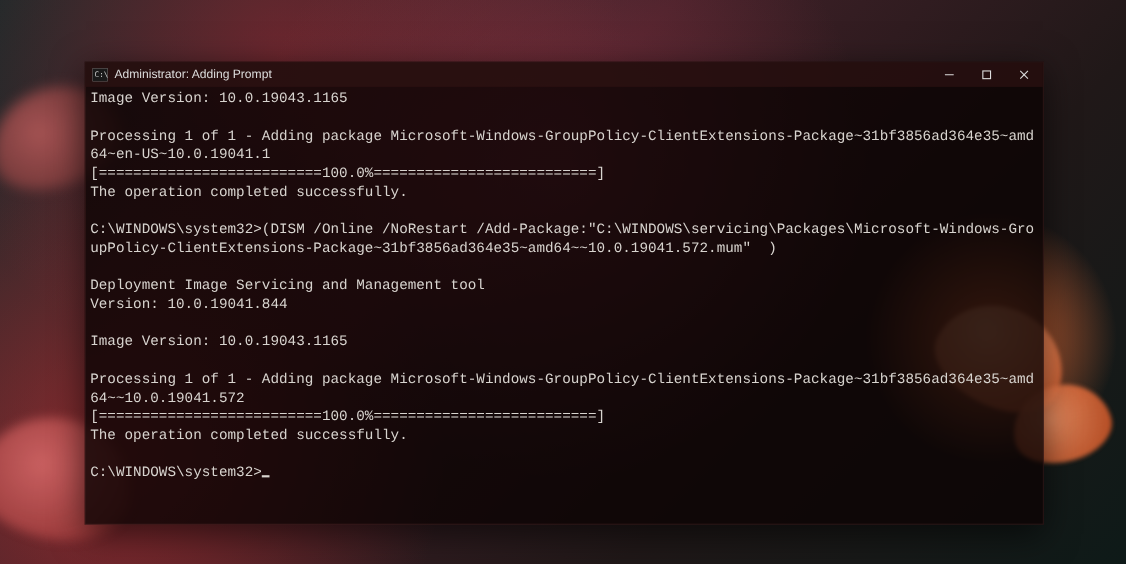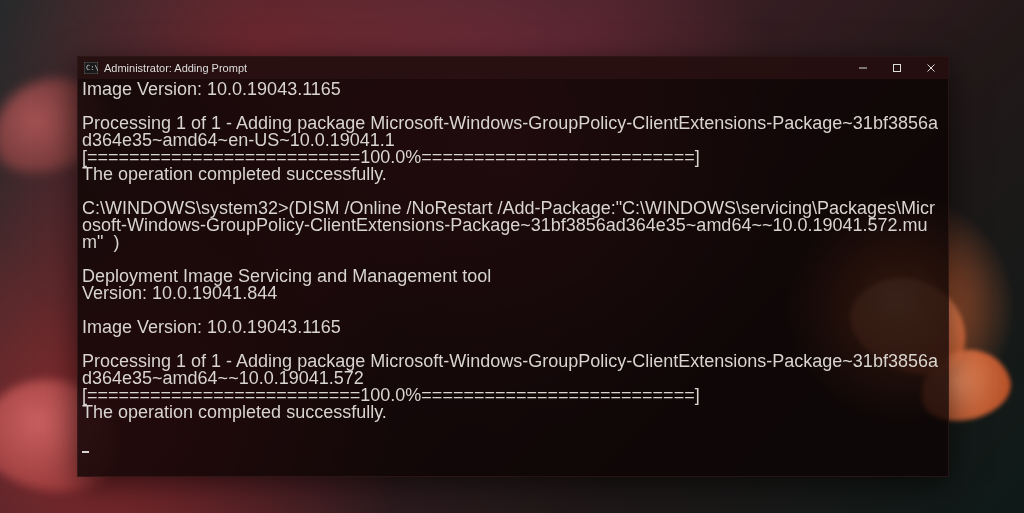--- a/index.html
+++ b/index.html
@@ -68,26 +68,26 @@
     align-items: center;
     justify-content: center;
     color: #ddd;
     font-size: 10px;
     cursor: pointer;
   }
   .terminal {
     flex: 1;
     padding: 2px 4px 4px 4px;
     color: #d8d4cf;
-    font-size: 18px;
+    font-size: 13px;
     line-height: 17px;
     white-space: pre-wrap;
     word-break: break-all;
     overflow: hidden;
-    font-family: Liberation Sans, sans-serif;
+    font-family: Liberation Mono, monospace;
   }
   .cursor {
     display: inline-block;
     width: 7px;
     height: 2px;
     background: #d8d4cf;
     vertical-align: -1px;
     animation: blink 1s step-start infinite;
   }
   @keyframes blink { 50% { opacity: 0; } }
@@ -140,15 +140,15 @@
 
 Deployment Image Servicing and Management tool
 Version: 10.0.19041.844
 
 Image Version: 10.0.19043.1165
 
 Processing 1 of 1 - Adding package Microsoft-Windows-GroupPolicy-ClientExtensions-Package~31bf3856ad364e35~amd64~~10.0.19041.572
 [==========================100.0%==========================]
 The operation completed successfully.
 
-<span class="cursor"></span></div>
+<span>C:\WINDOWS\system32&gt;</span><span class="cursor"></span></div>
   </div>
 </div>
 
 </body></html>

